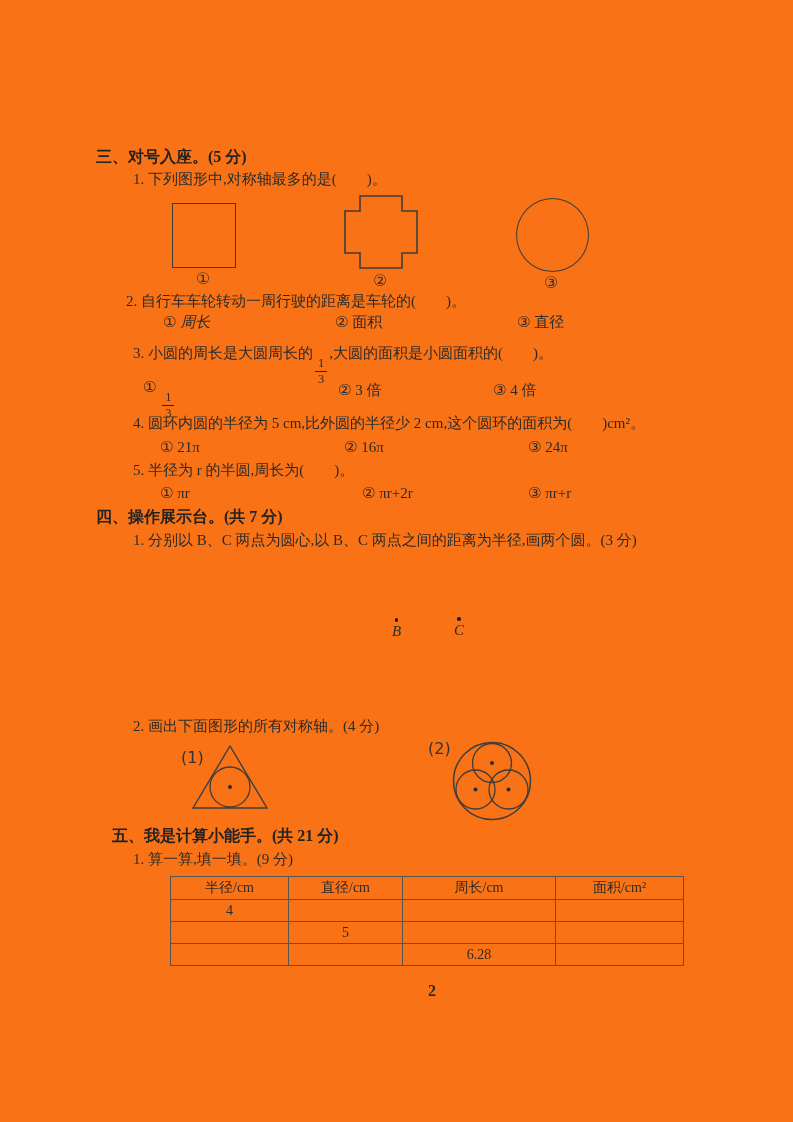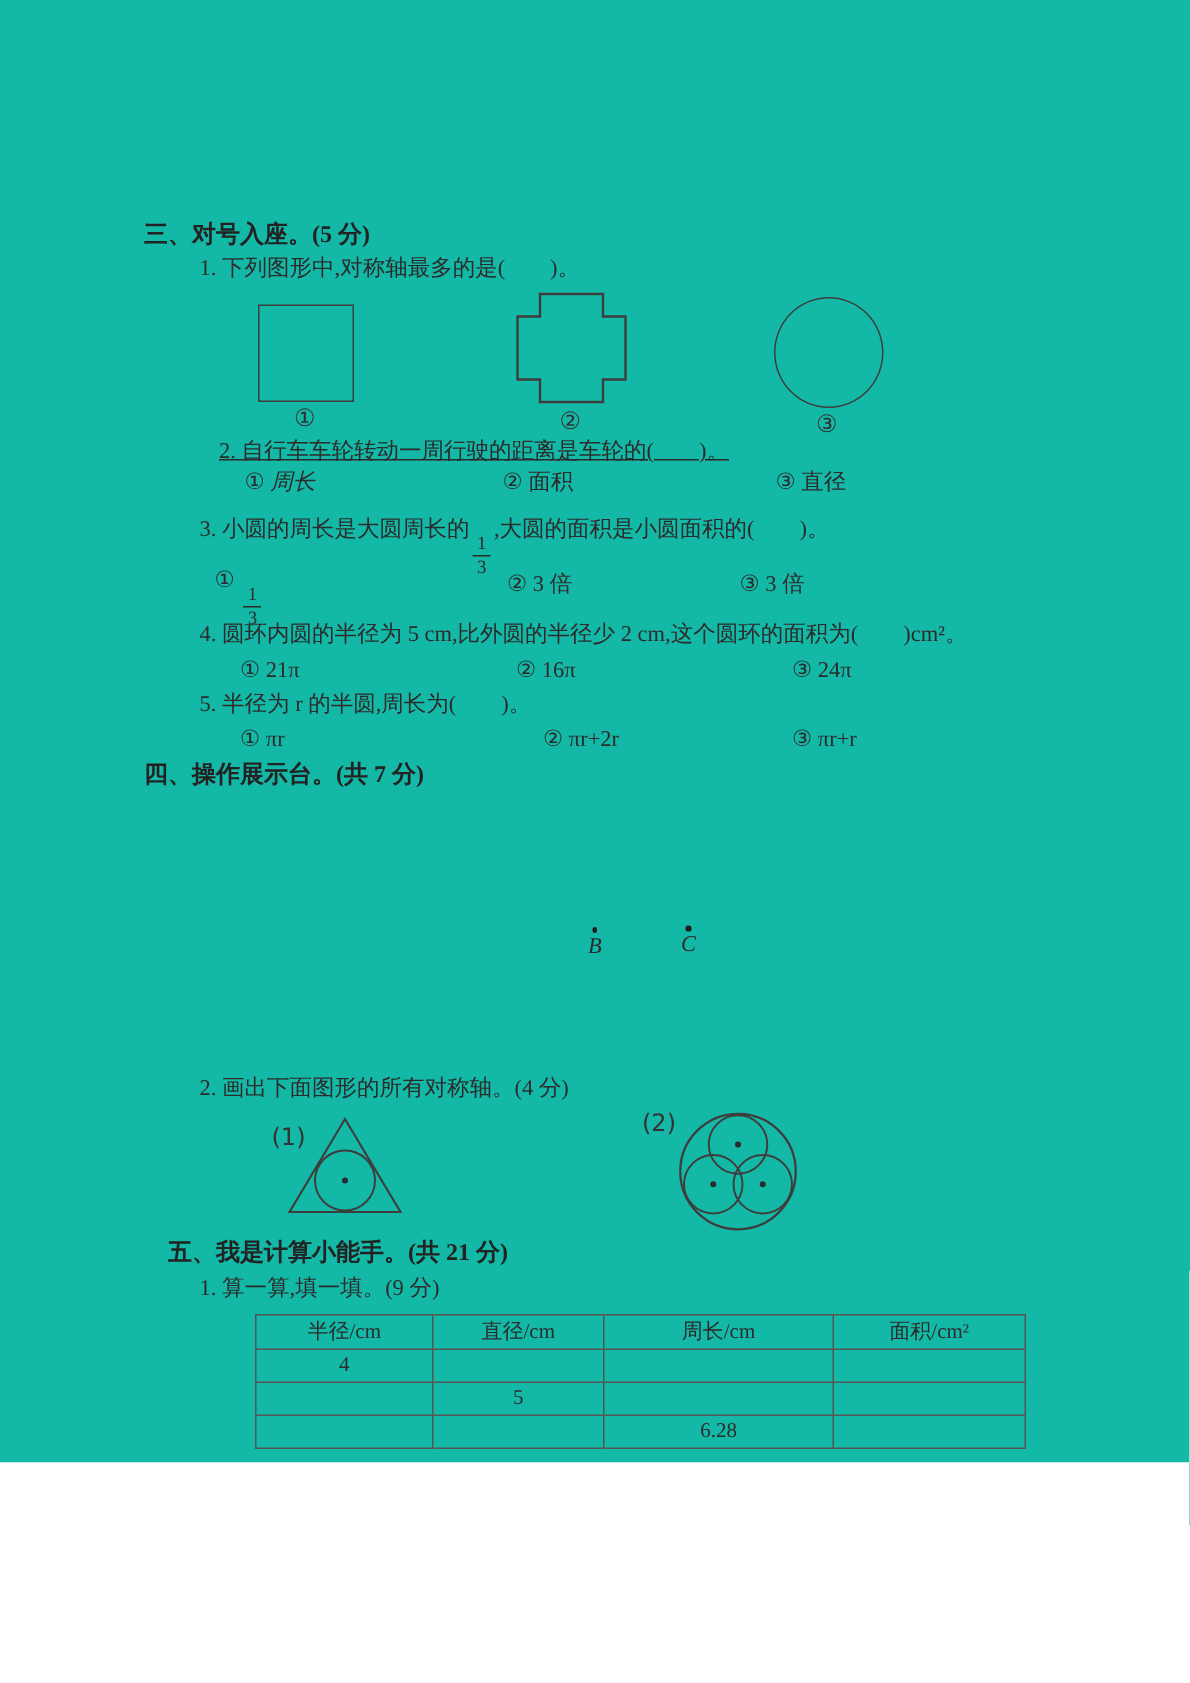--- a/index.html
+++ b/index.html
@@ -3,22 +3,22 @@
 <meta charset="utf-8">
 <style>
   html, body {
     margin: 0;
     padding: 0;
     background: #ffffff;
   }
   .page {
     position: relative;
     width: 793px;
-    height: 975px;
-    background: #14b8a6;
+    height: 1122px;
+    background: #f97316;
     font-family: "Liberation Serif", "DejaVu Sans", serif;
     color: #2b2b2b;
     overflow: hidden;
   }
   .line {
     position: absolute;
     font-size: 15px;
     line-height: 1.25;
     white-space: nowrap;
   }
@@ -116,52 +116,53 @@
   <svg class="shape" style="left:344px; top:195px;" width="74" height="74" viewBox="0 0 74 74">
     <polygon points="16,1 58,1 58,16 73,16 73,58 58,58 58,73 16,73 16,58 1,58 1,16 16,16" fill="none" stroke="#3d3d3d" stroke-width="1.6"></polygon>
   </svg>
 
   <div class="shape circ" style="left:516px; top:198px;"></div>
 
   <div class="fig-label" style="left:196px; top:269px;">①</div>
   <div class="fig-label" style="left:373px; top:271px;">②</div>
   <div class="fig-label" style="left:544px; top:273px;">③</div>
 
-  <div class="line" style="left:146px; top:292px;text-decoration:underline;">2. 自行车车轮转动一周行驶的距离是车轮的(　　)。</div>
+  <div class="line" style="left:126px; top:292px;">2. 自行车车轮转动一周行驶的距离是车轮的(　　)。</div>
   <div class="line" style="left:163px; top:313px;font-style:italic;">① 周长</div>
   <div class="line" style="left:335px; top:313px;">② 面积</div>
   <div class="line" style="left:517px; top:313px;">③ 直径</div>
 
   <div class="line" style="left:133px; top:344px;">
     <span>3. 小圆的周长是大圆周长的</span><span class="frac">
         <span class="fnum">1</span>
         <span class="fden">3</span>
       </span><span>,大圆的面积是小圆面积的(　　)。</span>
   </div>
   <div class="line" style="left:143px; top:378px;">
     <span>①</span>
     <span class="frac">
         <span class="fnum">1</span>
         <span class="fden">3</span>
       </span>
   </div>
   <div class="line" style="left:338px; top:381px;">② 3 倍</div>
-  <div class="line" style="left:493px; top:381px;">③ 3 倍</div>
+  <div class="line" style="left:493px; top:381px;">③ 4 倍</div>
 
   <div class="line" style="left:133px; top:414px;">4. 圆环内圆的半径为 5 cm,比外圆的半径少 2 cm,这个圆环的面积为(　　)cm²。</div>
   <div class="line" style="left:160px; top:438px;">① 21π</div>
   <div class="line" style="left:344px; top:438px;">② 16π</div>
   <div class="line" style="left:528px; top:438px;">③ 24π</div>
 
   <div class="line" style="left:133px; top:461px;">5. 半径为 r 的半圆,周长为(　　)。</div>
   <div class="line" style="left:160px; top:484px;text-align:center;">① πr</div>
   <div class="line" style="left:330px; top:484px;margin-left:32px;">② πr+2r</div>
   <div class="line" style="left:528px; top:484px;">③ πr+r</div>
 
   <div class="line heading" style="left:96px; top:507px;">四、操作展示台。(共 7 分)</div>
+  <div class="line" style="left:133px; top:531px;">1. 分别以 B、C 两点为圆心,以 B、C 两点之间的距离为半径,画两个圆。(3 分)</div>
 
   <div class="point" style="left:392px; top:618px;">
     <div class="pt-dot"></div>
     <span>B</span>
   </div>
   <div class="point" style="left:454px; top:617px;">
     <div class="pt-dot"></div>
     <span>C</span>
   </div>
 

